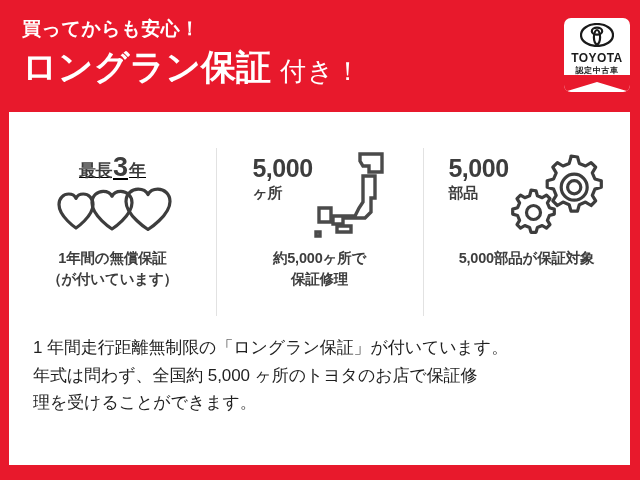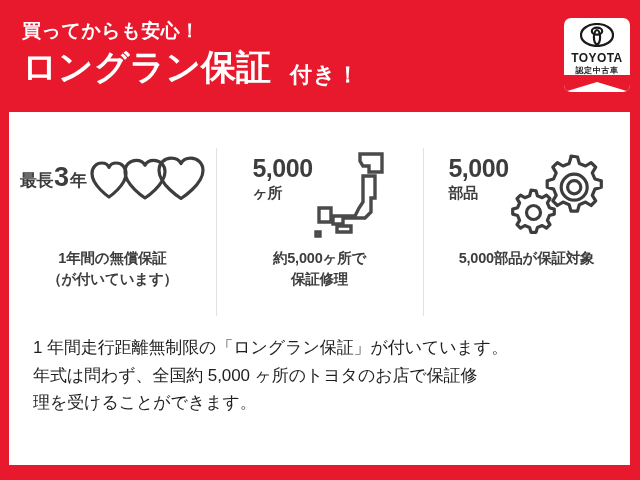--- a/index.html
+++ b/index.html
@@ -36,40 +36,41 @@
     top: 20px;
     color: #ffffff;
   }
 
   .headline-small {
     font-size: 19px;
     font-weight: bold;
     letter-spacing: 0.5px;
     line-height: 1.15;
     white-space: nowrap;
+    font-family: Liberation Mono, monospace;
   }
 
   .headline-main-row {
     margin-top: 7px;
     display: flex;
     align-items: flex-end;
     white-space: nowrap;
   }
 
   .headline-big {
     font-size: 35px;
     font-weight: bold;
     letter-spacing: 0px;
     line-height: 1.05;
   }
 
   .headline-suffix {
-    font-size: 22px;
-    font-weight: bold;
-    margin-left: 19px;
+    font-size: 26px;
+    font-weight: normal;
+    margin-left: 9px;
     letter-spacing: 1px;
     line-height: 1.05;
   }
 
   
   .logo-box {
     position: absolute;
     left: 564px;
     top: 18px;
     width: 66px;
@@ -159,23 +160,24 @@
     font-weight: bold;
     color: #3d3d3d;
     line-height: 1.45;
     letter-spacing: -0.2px;
     margin-top: 2px;
   }
 
   
   .hearts-block {
     display: flex;
-    flex-direction: row;
+    flex-direction: column;
     align-items: center;
     padding-top: 12px;
+    text-decoration: underline;
   }
   .years-label {
     display: flex;
     align-items: baseline;
     color: #3d3d3d;
     font-weight: bold;
     line-height: 1;
     margin-bottom: 4px;
   }
   .years-kanji { font-size: 17px; letter-spacing: -0.5px; }

